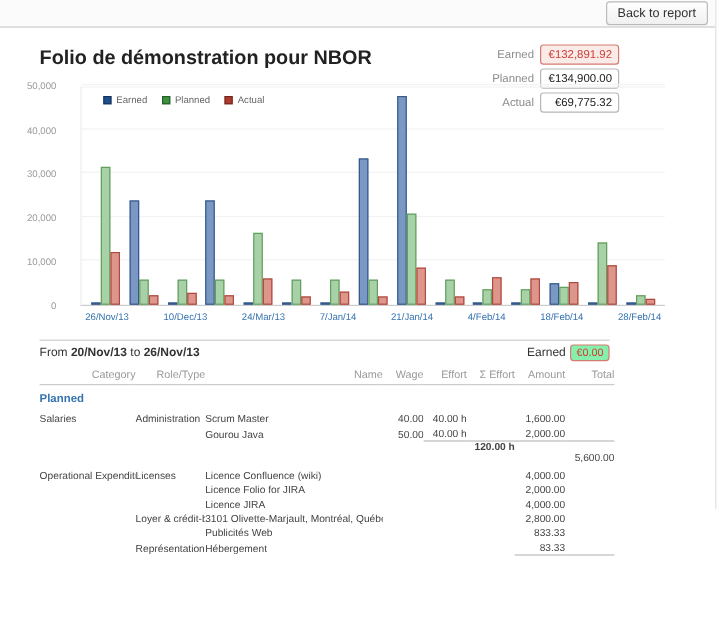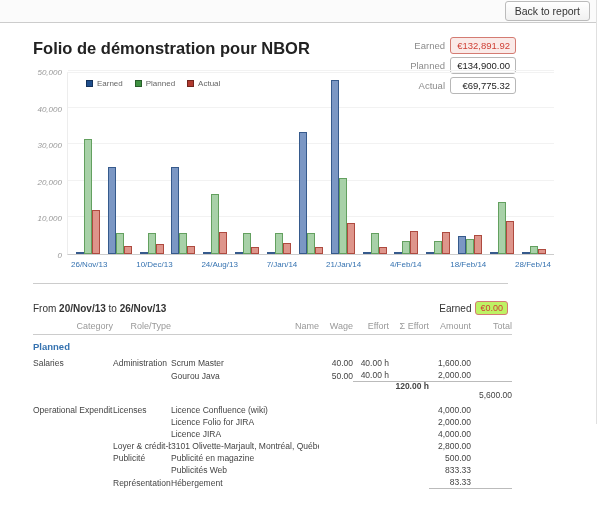--- a/index.html
+++ b/index.html
@@ -22,44 +22,44 @@
   .summary-row { display:flex; align-items:center; justify-content:flex-end; margin-bottom:3px; }
   .summary-label { font-size:9.5px; color:#8b8b8b; margin-right:5px; }
   .summary-box { width:66px; font-size:9.5px; text-align:right; padding:2px 5px;
     border:1px solid #b7b7b7; border-radius:3px; background:#fff; color:#222; }
   .summary-box.hl { border-color:#d47b72; background:#faeae8; color:#cf3f35; }
 
   
   .chart { margin:14px 42px 0 35px; }
   .chart-inner { display:flex; }
   .ylabels { width:32px; position:relative; height:183px; }
-  .ylabel { position:absolute; right:5px; font-size:8px; color:#999; transform:translateY(-50%);font-style:italic; }
+  .ylabel { position:absolute; right:20px; font-size:8px; color:#999; transform:translateY(-50%); }
   .plot { position:relative; width:488px; height:183px;
     border-bottom:1px solid #ccc; border-left:1px solid #ededed; border-top:1px solid #f2f2f2; }
   .gridline { position:absolute; left:0; right:0; height:1px; background:#f2f2f2; }
   .bars { position:absolute; left:0; right:0; bottom:0; top:0;
     display:flex; align-items:flex-end; justify-content:space-around; padding:0 4px; }
   .group { display:flex; align-items:flex-end; }
   .bar { width:8px; border-style:solid; border-width:1px; }
   .legend { position:absolute; top:6px; left:18px; display:flex; align-items:center; }
   .legend-item { display:flex; align-items:center; margin-right:12px; }
   .legend-swatch { width:7px; height:7px; margin-right:4px; border:1px solid rgba(0,0,0,.35); }
   .legend-label { font-size:8px; color:#666; }
   .xlabels { display:flex; justify-content:space-around; padding:0 4px; margin-left:32px;
     width:488px; }
   .xlabel { flex:1; text-align:center; font-size:8px; color:#3572b0; padding-top:5px; white-space:nowrap; }
 
   
-  .detail { margin:14px 88px 0 33px; border-top:1px solid #ccc; padding-top:17px; }
+  .detail { margin:14px 88px 0 33px; border-top:1px solid #ccc; padding-top:3px; }
   .detail-head { display:flex; justify-content:space-between; align-items:center; }
   .from-line { font-size:10px; color:#333; }
   .from-line b { font-weight:bold; }
   .earned-chip-wrap { display:flex; align-items:center; }
   .earned-chip-label { font-size:10px; color:#333; margin-right:4px; }
-  .chip { font-size:9px; color:#cf3f35; border:1px solid #d47b72; background:#bef264;
+  .chip { font-size:9px; color:#cf3f35; border:1px solid #d47b72; background:#86efac;
     border-radius:3px; padding:1px 4px; }
   table { border-collapse:collapse; table-layout:fixed; width:479px; margin-top:4px; }
   col.c-cat{width:80px} col.c-role{width:58px} col.c-name{width:148px} col.c-wage{width:34px}
   col.c-eff{width:36px} col.c-sum{width:40px} col.c-amt{width:42px} col.c-tot{width:41px}
   th { font-size:9px; font-weight:normal; color:#999; text-align:right; padding:2px 0 3px 0;
     border-bottom:1px solid #ccc; }
   th.num, td.num { text-align:right; }
   td { font-size:8.5px; color:#444; padding:1px 0; vertical-align:bottom;
     overflow:hidden; white-space:nowrap; }
   tr.section td { color:#3572b0; font-weight:bold; font-size:9.5px; padding:6px 0 5px 0; }
@@ -204,21 +204,21 @@
               <span class="legend-label">Actual</span>
             </div>
           </div>
       </div>
     </div>
     <div class="xlabels" id="xlabels">
         <div class="xlabel">26/Nov/13</div>
         <div class="xlabel"></div>
         <div class="xlabel">10/Dec/13</div>
         <div class="xlabel"></div>
-        <div class="xlabel">24/Aug/13</div>
+        <div class="xlabel">24/Mar/13</div>
         <div class="xlabel"></div>
         <div class="xlabel">7/Jan/14</div>
         <div class="xlabel"></div>
         <div class="xlabel">21/Jan/14</div>
         <div class="xlabel"></div>
         <div class="xlabel">4/Feb/14</div>
         <div class="xlabel"></div>
         <div class="xlabel">18/Feb/14</div>
         <div class="xlabel"></div>
         <div class="xlabel">28/Feb/14</div>
@@ -341,30 +341,20 @@
             <td>Loyer &amp; crédit-bail</td>
             <td>3101 Olivette-Marjault, Montréal, Québec</td>
             <td class="num"></td>
             <td class="num"></td>
             <td class="num"></td>
             <td class="num">2,800.00</td>
             <td class="num"></td>
           </tr>
           <tr>
             <td></td>
-            <td>Publicité</td>
-            <td>Publicité en magazine</td>
-            <td class="num"></td>
-            <td class="num"></td>
-            <td class="num"></td>
-            <td class="num">500.00</td>
-            <td class="num"></td>
-          </tr>
-          <tr>
-            <td></td>
             <td></td>
             <td>Publicités Web</td>
             <td class="num"></td>
             <td class="num"></td>
             <td class="num"></td>
             <td class="num">833.33</td>
             <td class="num"></td>
           </tr>
           <tr>
             <td></td>

